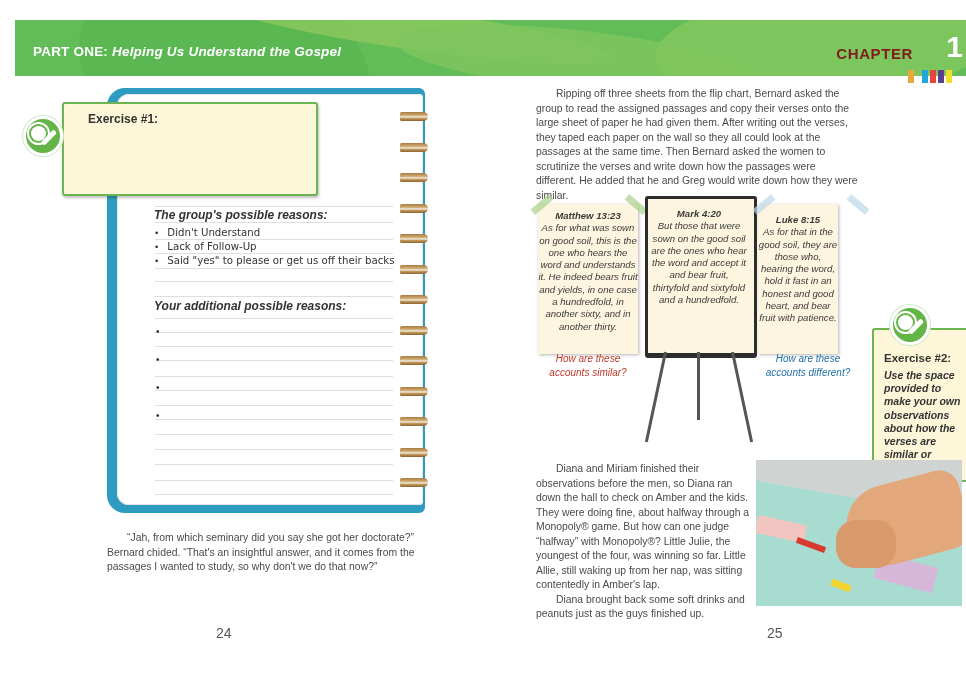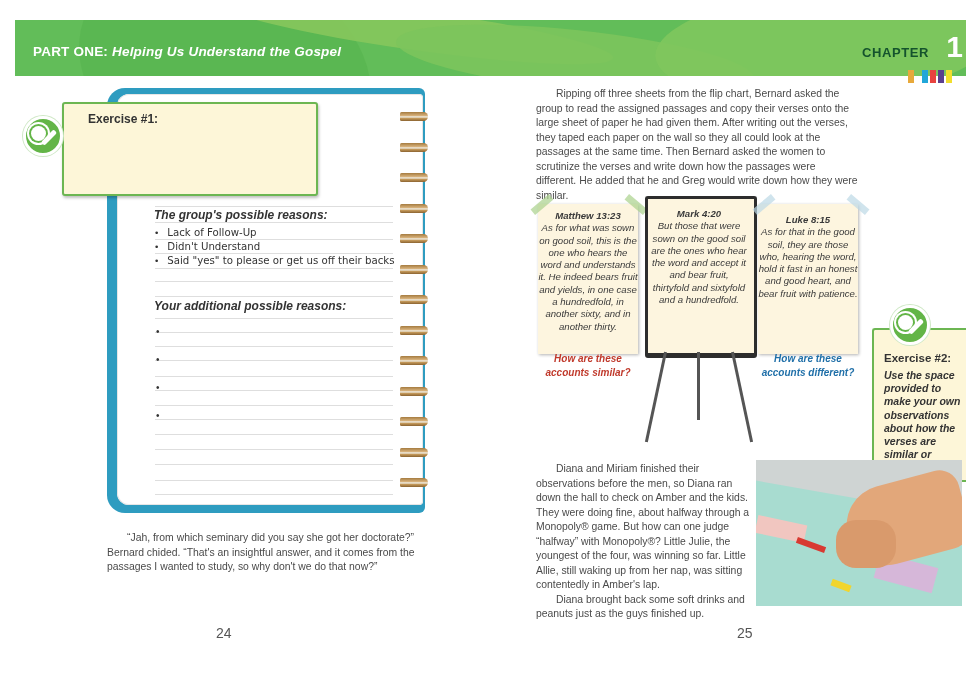--- a/index.html
+++ b/index.html
@@ -2,21 +2,21 @@
 <html><head>
 <meta charset="utf-8">
 <style>
   html, body { margin:0; padding:0; background:#fff; }
   body { width:966px; height:679px; position:relative; overflow:hidden; font-family:"Liberation Sans", sans-serif; color:#3a3a3a; }
 
   .banner { position:absolute; left:0; top:20px; width:966px; height:56px; background:#62bd59; overflow:hidden;margin-left:15px; }
   .banner .swoosh { position:absolute; border-radius:50%; background:#86c65c; opacity:.9; }
   .banner-left { position:absolute; left:18px; top:24px; color:#fff; font-size:13.5px; font-weight:bold; letter-spacing:.2px; }
   .banner-left i { font-weight:bold; }
-  .chapter-label { position:absolute; right:52px; top:25px; color:#14532d; font-size:13px; font-weight:bold; letter-spacing:.6px; }
+  .chapter-label { position:absolute; right:68px; top:25px; color:#7f1d1d; font-size:15px; font-weight:bold; letter-spacing:.6px; }
   .chapter-num { position:absolute; right:18px; top:10px; color:#fff; font-size:30px; font-weight:bold; }
   .color-bars { position:absolute; right:14px; top:70px; display:flex; gap:2px; align-items:flex-start; }
   .color-bars span { display:block; width:6px; height:13px; }
 
   
   .notebook { position:absolute; left:107px; top:88px; width:318px; height:425px; background:#2e9cc0; border-radius:18px 6px 6px 18px; }
   .notebook .page { position:absolute; left:10px; top:6px; right:2px; bottom:8px; background:#fff; border-radius:12px 4px 4px 12px; box-shadow:inset 0 0 0 1px #e6e6e6; }
   .notebook .line { position:absolute; left:38px; right:30px; height:0; border-top:1px solid #dedede; }
   .spiral { position:absolute; left:400px; top:112px; width:34px; }
   .ring { width:28px; height:9px; margin-bottom:21.5px; border-radius:2px 6px 6px 2px;
@@ -46,21 +46,21 @@
   .para p { margin:0; text-indent:20px; }
   .page-num { position:absolute; font-size:14px; color:#555; }
 
   
   .card { position:absolute; background:#fdf5df; box-shadow:1px 1px 3px rgba(0,0,0,.3); text-align:center; font-size:9.6px; font-style:italic; line-height:12.3px; color:#3a3a3a; }
   .card .ref { font-weight:bold; display:block; }
   .tape { position:absolute; width:24px; height:7px; opacity:.7; }
   .easel-board { position:absolute; left:645px; top:196px; width:106px; height:154px; background:#fdf5df; border:3px solid #2d2d2d; border-bottom-width:5px; border-radius:3px; }
   .easel-top { position:absolute; left:645px; top:196px; width:112px; height:6px; background:#e8e8e8; }
   .leg { position:absolute; width:3px; background:#555; transform-origin:top center; }
-  .question { position:absolute; font-size:10px; font-weight:bold; font-style:italic; text-align:center; line-height:14px; }
+  .question { position:absolute; font-size:10px; font-weight:normal; font-style:italic; text-align:center; line-height:14px; }
 
   
   .photo { position:absolute; left:756px; top:460px; width:206px; height:146px; overflow:hidden; background:#dfe6e2; }
 </style>
 </head>
 <body>
 
 <div class="banner">
   <div class="swoosh" style="left:60px;top:-60px;width:300px;height:220px;transform:rotate(20deg);background:#5ab651;"></div>
   <div class="swoosh" style="left:200px;top:-10px;width:400px;height:40px;transform:rotate(8deg);"></div>
@@ -117,22 +117,22 @@
     <div class="ring"></div>
   <div class="ring"></div>
     <div class="ring"></div>
     <div class="ring"></div>
     <div class="ring"></div>
   <div class="ring"></div>
 </div>
 
 <div class="group-title">The group's possible reasons:</div>
 <ul class="group-list">
+  <li>Didn't Understand</li>
   <li>Lack of Follow-Up</li>
-  <li>Didn't Understand</li>
   <li>Said "yes" to please or get us off their backs</li>
 </ul>
 <div class="add-title">Your additional possible reasons:</div>
 <div class="blank-bullet" style="top:326px">•</div>
 <div class="blank-bullet" style="top:354px">•</div>
 <div class="blank-bullet" style="top:382px">•</div>
 <div class="blank-bullet" style="top:410px">•</div>
 
 <div class="ex1">
   <div class="title">Exercise #1:</div>
@@ -161,21 +161,21 @@
 <div class="easel-top"></div>
 <div class="easel-board"></div>
 <div class="card" style="left:651px;top:208px;width:96px;background:transparent;box-shadow:none;">
   <span class="ref">Mark 4:20</span>
   <span>But those that were sown on the good soil are the ones who hear the word and accept it and bear fruit, thirtyfold and sixtyfold and a hundredfold.</span>
 </div>
 <div class="leg" style="left:664px;top:352px;height:92px;transform:rotate(12deg);"></div>
 <div class="leg" style="left:697px;top:352px;height:68px;"></div>
 <div class="leg" style="left:731px;top:352px;height:92px;transform:rotate(-12deg);"></div>
 
-<div class="card" style="left:758px;top:204px;width:100px;height:140px;padding-top:10px;font-style:italic;">
+<div class="card" style="left:758px;top:204px;width:80px;height:140px;padding-top:10px;font-style:italic;">
   <span class="ref">Luke 8:15</span>
   <span>As for that in the good soil, they are those who, hearing the word, hold it fast in an honest and good heart, and bear fruit with patience.</span>
 </div>
 <div class="tape" style="left:752px;top:201px;background:#bcd8e6;transform:rotate(-40deg);"></div>
 <div class="tape" style="left:846px;top:201px;background:#bcd8e6;transform:rotate(40deg);"></div>
 
 <div class="question" style="left:538px;top:352px;width:100px;color:#c0392b;">How are these accounts similar?</div>
 <div class="question" style="left:756px;top:352px;width:104px;color:#1f6fa8;">How are these accounts different?</div>
 
 <div class="ex2">
@@ -196,13 +196,13 @@
   <div style="position:absolute;left:0;top:0;width:206px;height:50px;background:#cfd4d3;"></div>
   <div style="position:absolute;left:-20px;top:40px;width:260px;height:150px;background:#a8dcd0;transform:skewY(10deg);"></div>
   <div style="position:absolute;left:0;top:60px;width:50px;height:18px;background:#f1c6c0;transform:rotate(12deg);"></div>
   <div style="position:absolute;left:40px;top:82px;width:30px;height:6px;background:#d83a32;transform:rotate(20deg);"></div>
   <div style="position:absolute;left:120px;top:100px;width:60px;height:26px;background:#d6b7d9;transform:rotate(15deg);"></div>
   <div style="position:absolute;left:75px;top:122px;width:20px;height:7px;background:#f2d52c;transform:rotate(20deg);"></div>
   <div style="position:absolute;left:90px;top:20px;width:120px;height:80px;background:#e2a77a;border-radius:40px 20px 20px 40px;transform:rotate(-15deg);"></div>
   <div style="position:absolute;left:80px;top:60px;width:60px;height:48px;background:#d99a6c;border-radius:20px;"></div>
 </div>
 
-<div class="page-num" style="left:737px;top:625px">25</div>
+<div class="page-num" style="left:767px;top:625px">25</div>
 
 </body></html>

